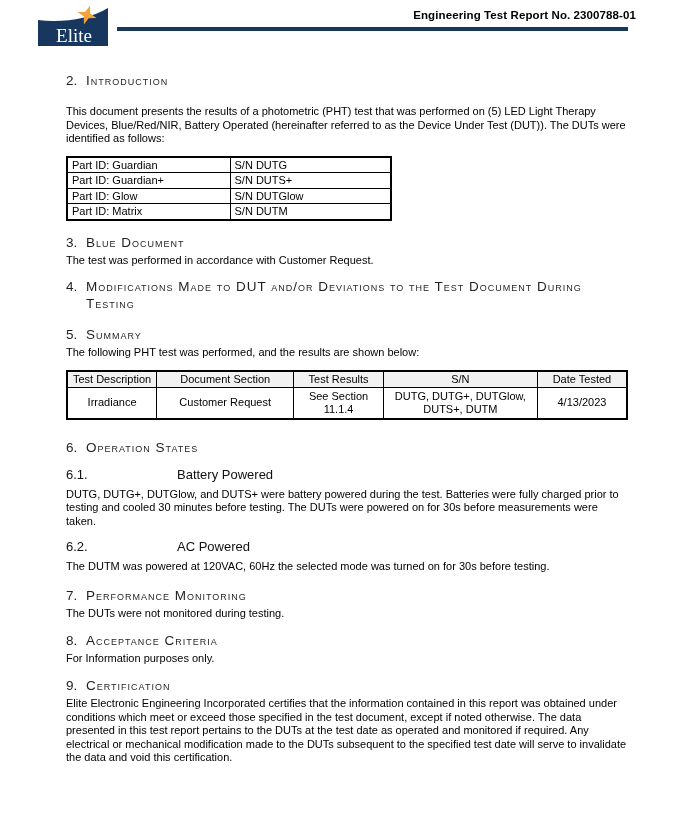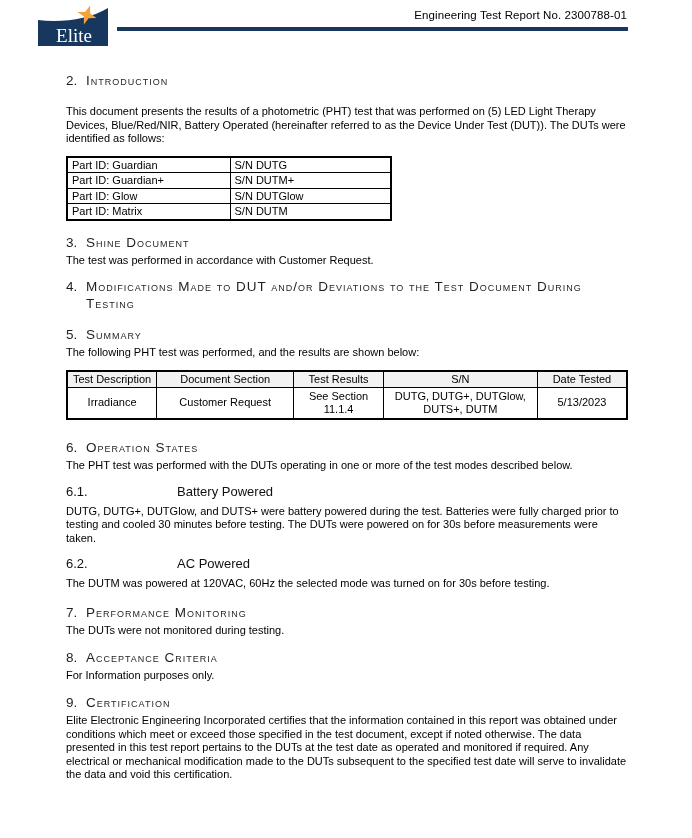--- a/index.html
+++ b/index.html
@@ -11,22 +11,22 @@
     font-family: "Liberation Sans", sans-serif;
     color: #000;
     overflow: hidden;
   }
   .page { width: 692px; height: 838px; position: relative; }
 
   
   .header { position: relative; height: 46px; }
   .logo { position: absolute; left: 38px; top: 4px; width: 70px; height: 42px; }
   .report-no {
-    position: absolute; right: 65px; top: 9px;
-    font-size: 11.5px; font-weight: normal; letter-spacing: 0.1px;
+    position: absolute; right: 56px; top: 9px;
+    font-size: 11.5px; font-weight: bold; letter-spacing: 0.1px;
   }
   .header-rule {
     position: absolute; left: 117px; right: 64px; top: 27px;
     height: 4px; background: #17375e;
   }
 
   
   .content { padding: 0 64px 0 66px; }
 
   .sec-h {
@@ -132,36 +132,36 @@
     <p class="body-text mt-p1">This document presents the results of a photometric (PHT) test that was performed on (5) LED Light Therapy Devices, Blue/Red/NIR, Battery Operated (hereinafter referred to as the Device Under Test (DUT)). The DUTs were identified as follows:</p>
 
     <table class="dut-table">
       <tbody>
         <tr>
           <td>Part ID: Guardian</td>
           <td>S/N DUTG</td>
         </tr>
         <tr>
           <td>Part ID: Guardian+</td>
-          <td>S/N DUTM+</td>
+          <td>S/N DUTS+</td>
         </tr>
         <tr>
           <td>Part ID: Glow</td>
           <td>S/N DUTGlow</td>
         </tr>
         <tr>
           <td>Part ID: Matrix</td>
           <td>S/N DUTM</td>
         </tr>
       </tbody>
     </table>
 
     <h2 class="sec-h mt-h">
       <span class="sec-num">3.</span>
-      <span class="sec-title">Shine Document</span>
+      <span class="sec-title">Blue Document</span>
     </h2>
     <p class="body-text mt-p">The test was performed in accordance with Customer Request.</p>
 
     <h2 class="sec-h mt-h2">
       <span class="sec-num">4.</span>
       <span class="sec-title">Modifications Made to DUT and/or Deviations to the Test Document During Testing</span>
     </h2>
 
     <h2 class="sec-h mt-h3">
       <span class="sec-num">5.</span>
@@ -178,30 +178,29 @@
           <th class="col-sn">S/N</th>
           <th class="col-date">Date Tested</th>
         </tr>
       </thead>
       <tbody>
         <tr>
           <td>Irradiance</td>
           <td>Customer Request</td>
           <td>See Section 11.1.4</td>
           <td>DUTG, DUTG+, DUTGlow, DUTS+, DUTM</td>
-          <td>5/13/2023</td>
+          <td>4/13/2023</td>
         </tr>
       </tbody>
     </table>
 
     <h2 class="sec-h mt-h6">
       <span class="sec-num">6.</span>
       <span class="sec-title">Operation States</span>
     </h2>
-    <p class="body-text mt-p35">The PHT test was performed with the DUTs operating in one or more of the test modes described below.</p>
 
     <h3 class="sub-h mt-sub">
       <span class="sub-num">6.1.</span>
       <span class="sub-title">Battery Powered</span>
     </h3>
     <p class="body-text mt-subp">DUTG, DUTG+, DUTGlow, and DUTS+ were battery powered during the test. Batteries were fully charged prior to testing and cooled 30 minutes before testing. The DUTs were powered on for 30s before measurements were taken.</p>
 
     <h3 class="sub-h mt-sub">
       <span class="sub-num">6.2.</span>
       <span class="sub-title">AC Powered</span>

